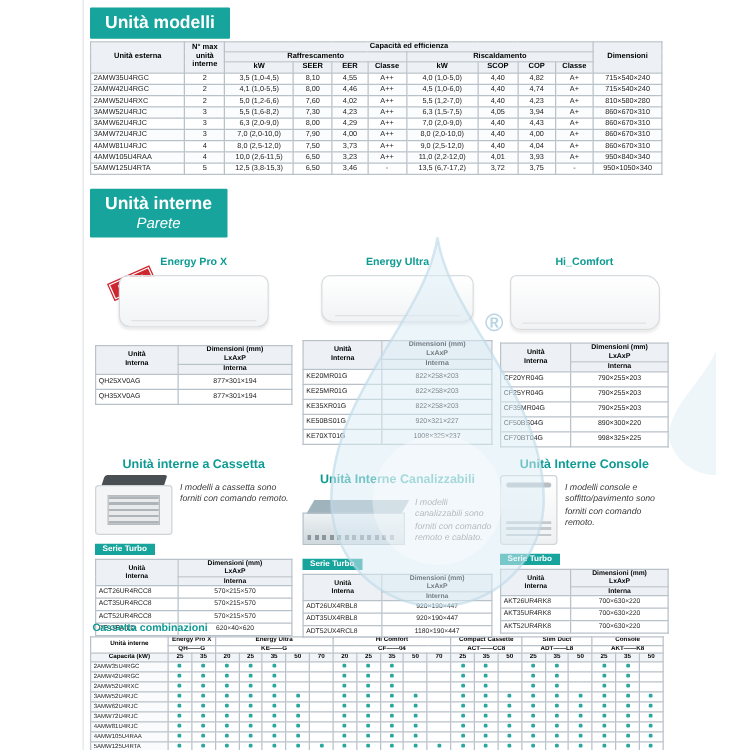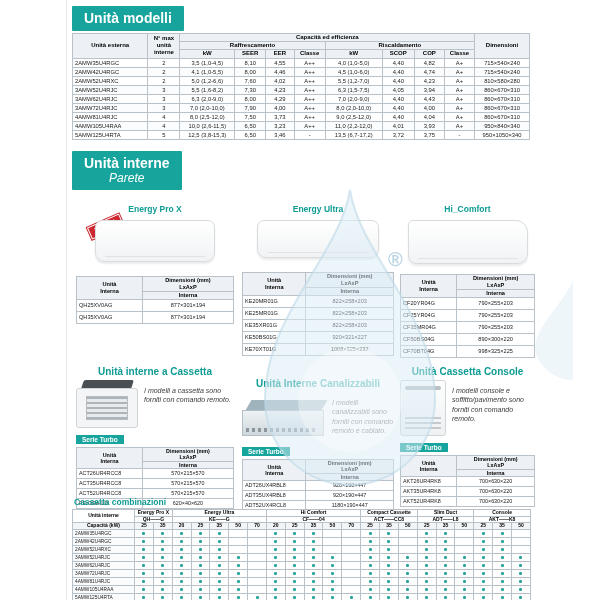--- a/index.html
+++ b/index.html
@@ -440,21 +440,21 @@
         </tr>
         <tr>
           <td class="model">ADT52UX4RCL8</td>
           <td class="dim">1180×190×447</td>
         </tr>
       </tbody>
     </table>
 </div>
 
 <div class="scard" style="left:400px;top:366px;width:135px;">
-  <span class="stitle">Unità Cassetta Console</span>
+  <span class="stitle">Unità Interne Console</span>
   <div class="srow">
     <div class="console-img">
       <div class="body"></div>
         <div class="slot"></div>
         <div class="grille"></div>
     </div>
     <span class="sdesc">I modelli console e soffitto/pavimento sono forniti con comando remoto.</span>
   </div>
   <span class="serie-bar">Serie Turbo</span>
   <table class="stable" id="stable-2">

